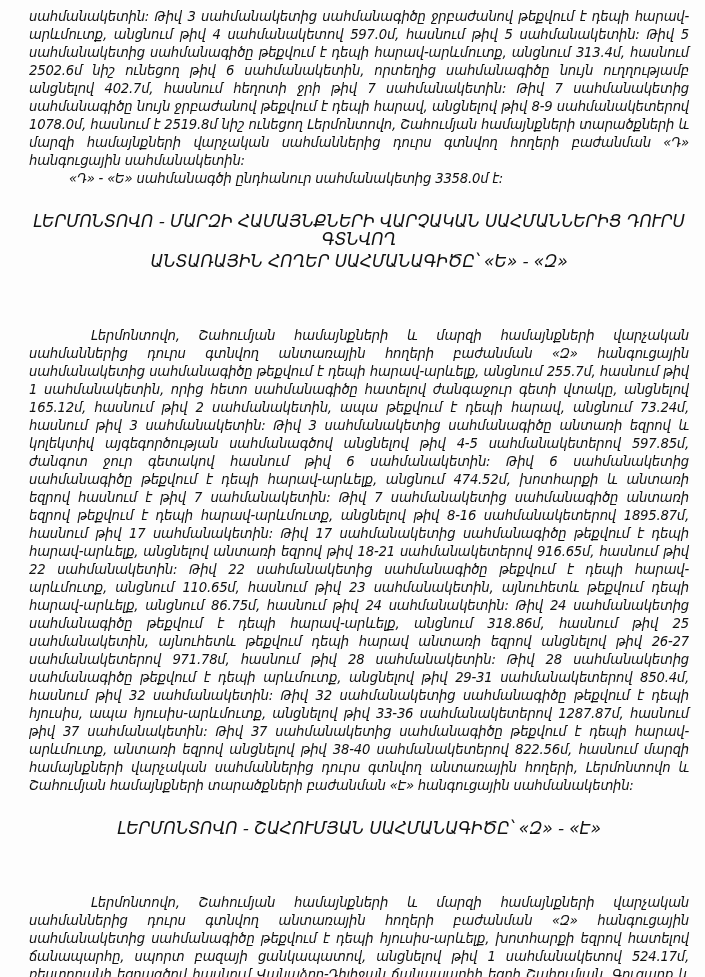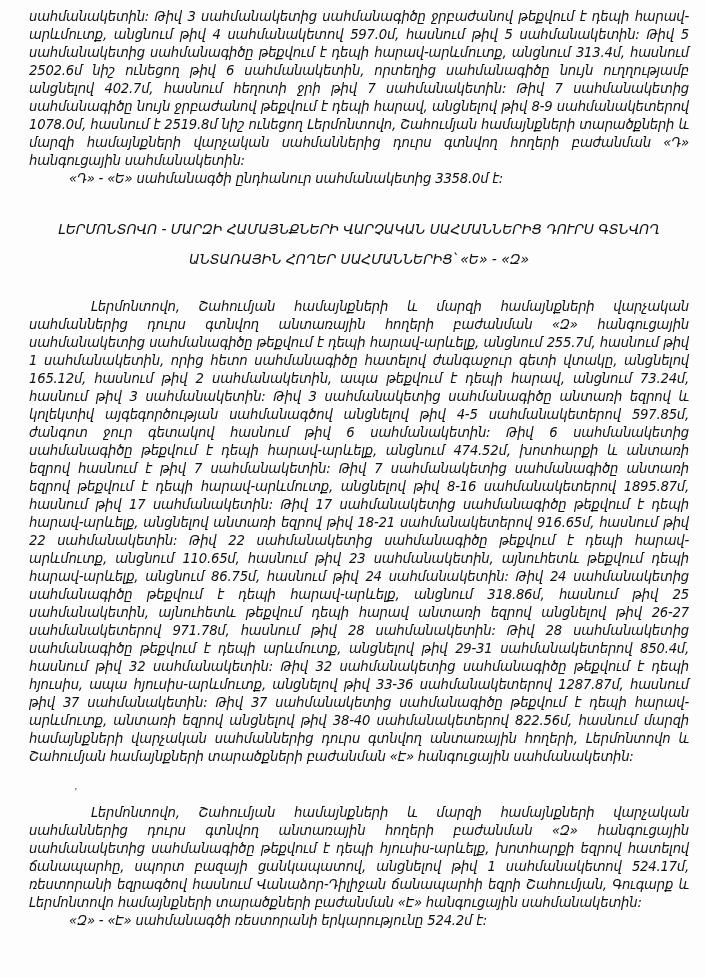--- a/index.html
+++ b/index.html
@@ -22,29 +22,29 @@
     font-size: 13.2px;
     line-height: 18px;
     color: #111;
     letter-spacing: -0.2px;
     font-style: italic;
   }
   .para {
     text-align: justify;
     margin: 0;
   }
-  .para.indent { text-indent: 62px; }
+  .para.indent { text-indent: 62px; margin-top: 35px; }
   .summary {
     margin: 0;
     padding-left: 40px;
   }
   .heading {
     text-align: center;
-    margin: 12px;
-    font-size: 14px;
+    margin: 4px;
+    font-size: 17px;
     line-height: 18px;
     letter-spacing: -0.1px;
   }
   .gap-20 { height: 20px; }
   .gap-18 { height: 18px; }
   .stray-dot {
     position: absolute;
     font-size: 10px;
     color: #222;
   }
@@ -53,28 +53,29 @@
 <body>
 
 <div class="page">
 
   <p class="para">սահմանակետին: Թիվ 3 սահմանակետից սահմանագիծը ջրբաժանով թեքվում է դեպի հարավ-արևմուտք, անցնում թիվ 4 սահմանակետով 597.0մ, հասնում թիվ 5 սահմանակետին: Թիվ 5 սահմանակետից սահմանագիծը թեքվում է դեպի հարավ-արևմուտք, անցնում 313.4մ, հասնում 2502.6մ նիշ ունեցող թիվ 6 սահմանակետին, որտեղից սահմանագիծը նույն ուղղությամբ անցնելով 402.7մ, հասնում հեղոտի ջրի թիվ 7 սահմանակետին: Թիվ 7 սահմանակետից սահմանագիծը նույն ջրբաժանով թեքվում է դեպի հարավ, անցնելով թիվ 8-9 սահմանակետերով 1078.0մ, հասնում է 2519.8մ նիշ ունեցող Լերմոնտովո, Շահումյան համայնքների տարածքների և մարզի համայնքների վարչական սահմաններից դուրս գտնվող հողերի բաժանման «Դ» հանգուցային սահմանակետին:</p>
   <p class="summary">«Դ» - «Ե» սահմանագծի ընդհանուր սահմանակետից 3358.0մ է:</p>
 
   <div class="gap-20"></div>
 
   <p class="heading">ԼԵՐՄՈՆՏՈՎՈ - ՄԱՐԶԻ ՀԱՄԱՅՆՔՆԵՐԻ ՎԱՐՉԱԿԱՆ ՍԱՀՄԱՆՆԵՐԻՑ ԴՈՒՐՍ ԳՏՆՎՈՂ</p>
-  <p class="heading">ԱՆՏԱՌԱՅԻՆ ՀՈՂԵՐ   ՍԱՀՄԱՆՆԵՐԻՑ՝ «Ե» - «Զ»</p>
+  <p class="heading">ԱՆՏԱՌԱՅԻՆ ՀՈՂԵՐ   ՍԱՀՄԱՆԱԳԻԾԸ՝ «Ե» - «Զ»</p>
 
   <div class="gap-18"></div>
 
   <p class="para indent">Լերմոնտովո, Շահումյան համայնքների և մարզի համայնքների վարչական սահմաններից դուրս գտնվող անտառային հողերի բաժանման «Զ» հանգուցային սահմանակետից սահմանագիծը թեքվում է դեպի հարավ-արևելք, անցնում 255.7մ, հասնում թիվ 1 սահմանակետին, որից հետո սահմանագիծը հատելով ժանգաջուր գետի վտակը, անցնելով 165.12մ, հասնում թիվ 2 սահմանակետին, ապա թեքվում է դեպի հարավ, անցնում 73.24մ, հասնում թիվ 3 սահմանակետին: Թիվ 3 սահմանակետից սահմանագիծը անտառի եզրով և կոլեկտիվ այգեգործության սահմանագծով անցնելով թիվ 4-5 սահմանակետերով 597.85մ, ժանգոտ ջուր գետակով հասնում թիվ 6 սահմանակետին: Թիվ 6 սահմանակետից սահմանագիծը թեքվում է դեպի հարավ-արևելք, անցնում 474.52մ, խոտհարքի և անտառի եզրով հասնում է թիվ 7 սահմանակետին: Թիվ 7 սահմանակետից սահմանագիծը անտառի եզրով թեքվում է դեպի հարավ-արևմուտք, անցնելով թիվ 8-16 սահմանակետերով 1895.87մ, հասնում թիվ 17 սահմանակետին: Թիվ 17 սահմանակետից սահմանագիծը թեքվում է դեպի հարավ-արևելք, անցնելով անտառի եզրով թիվ 18-21 սահմանակետերով 916.65մ, հասնում թիվ 22 սահմանակետին: Թիվ 22 սահմանակետից սահմանագիծը թեքվում է դեպի հարավ-արևմուտք, անցնում 110.65մ, հասնում թիվ 23 սահմանակետին, այնուհետև թեքվում դեպի հարավ-արևելք, անցնում 86.75մ, հասնում թիվ 24 սահմանակետին: Թիվ 24 սահմանակետից սահմանագիծը թեքվում է դեպի հարավ-արևելք, անցնում 318.86մ, հասնում թիվ 25 սահմանակետին, այնուհետև թեքվում դեպի հարավ անտառի եզրով անցնելով թիվ 26-27 սահմանակետերով 971.78մ, հասնում թիվ 28 սահմանակետին: Թիվ 28 սահմանակետից սահմանագիծը թեքվում է դեպի արևմուտք, անցնելով թիվ 29-31 սահմանակետերով 850.4մ, հասնում թիվ 32 սահմանակետին: Թիվ 32 սահմանակետից սահմանագիծը թեքվում է դեպի հյուսիս, ապա հյուսիս-արևմուտք, անցնելով թիվ 33-36 սահմանակետերով 1287.87մ, հասնում թիվ 37 սահմանակետին: Թիվ 37 սահմանակետից սահմանագիծը թեքվում է դեպի հարավ-արևմուտք, անտառի եզրով անցնելով թիվ 38-40 սահմանակետերով 822.56մ, հասնում մարզի համայնքների վարչական սահմաններից դուրս գտնվող անտառային հողերի, Լերմոնտովո և Շահումյան համայնքների տարածքների բաժանման «Է» հանգուցային սահմանակետին:</p>
 
   <div class="gap-20"></div>
 
+  <p class="heading">ԼԵՐՄՈՆՏՈՎՈ - ՇԱՀՈՒՄՅԱՆ ՍԱՀՄԱՆԱԳԻԾԸ՝ «Զ» - «Է»</p>
 
   <div class="gap-18"></div>
 
   <p class="para indent">Լերմոնտովո, Շահումյան համայնքների և մարզի համայնքների վարչական սահմաններից դուրս գտնվող անտառային հողերի բաժանման «Զ» հանգուցային սահմանակետից սահմանագիծը թեքվում է դեպի հյուսիս-արևելք, խոտհարքի եզրով հատելով ճանապարհը, սպորտ բազայի ցանկապատով, անցնելով թիվ 1 սահմանակետով 524.17մ, ռեստորանի եզրագծով հասնում Վանաձոր-Դիլիջան ճանապարհի եզրի Շահումյան, Գուգարք և Լերմոնտովո համայնքների տարածքների բաժանման «Է» հանգուցային սահմանակետին:</p>
   <p class="summary">«Զ» - «Է» սահմանագծի ռեստորանի երկարությունը 524.2մ է:</p>
 
 </div>
 
 <span class="stray-dot" style="left:75px; top:786px;">'</span>
 

